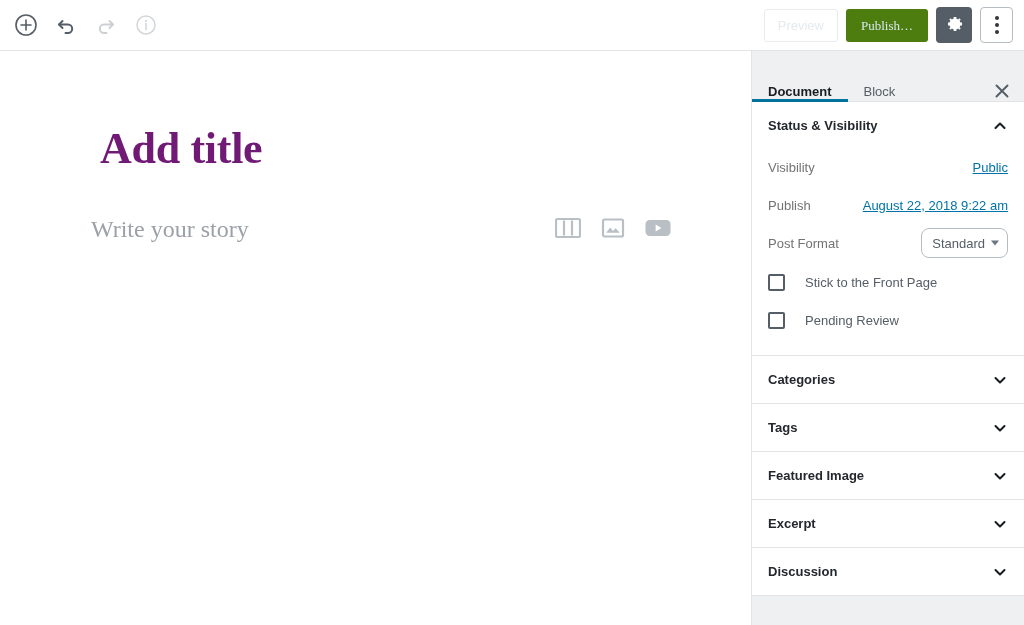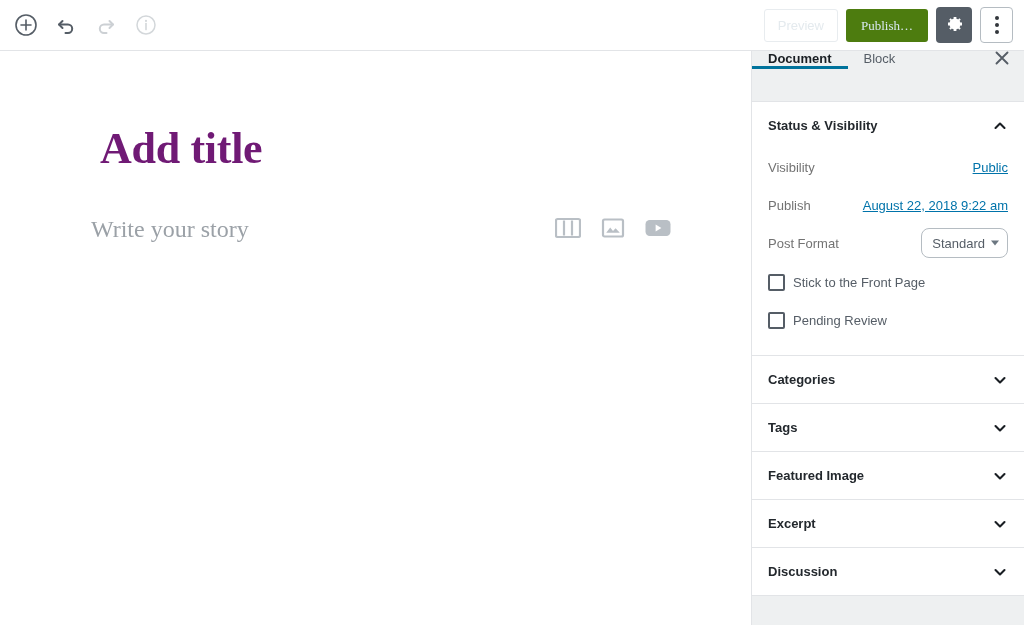--- a/index.html
+++ b/index.html
@@ -101,21 +101,21 @@
 
   
   .sidebar {
     position: absolute; top: 51px; left: 752px;
     width: 272px; height: 574px;
     background: #eef0f1;
     display: flex; flex-direction: column;
   }
   .tabbar {
     height: 51px; background: #eef0f1;
-    display: flex; align-items: flex-start;
+    display: flex; align-items: flex-end;
     position: relative; flex: 0 0 auto;
     border-bottom: 1px solid #e2e4e7;
   }
   .tab {
     padding: 0 16px; display: flex; align-items: center;
     font-size: 13px; color: #555d66; cursor: pointer;
     background: transparent; border: none;
     font-family: "Liberation Sans", sans-serif;
     border-bottom: 3px solid transparent;
     margin-bottom: -1px;
@@ -163,21 +163,21 @@
   }
   .select-box .caret {
     position: absolute; right: 8px; top: 50%;
     transform: translateY(-50%);
     width: 0; height: 0;
     border-left: 4px solid transparent;
     border-right: 4px solid transparent;
     border-top: 5px solid #6c7781;
   }
 
-  .check-row { display: flex; align-items: center; gap: 8px; min-height: 38px; cursor: pointer; }
+  .check-row { display: flex; align-items: center; gap: 20px; min-height: 38px; cursor: pointer; }
   .checkbox {
     width: 17px; height: 17px; flex: 0 0 17px;
     border: 2px solid #555d66; border-radius: 2px;
     background: #ffffff;
   }
   .check-label { font-size: 13px; color: #555d66; }
 
   .sidebar-filler { background: #eef0f1; flex: 1 1 auto; }
 </style>
 </head>

